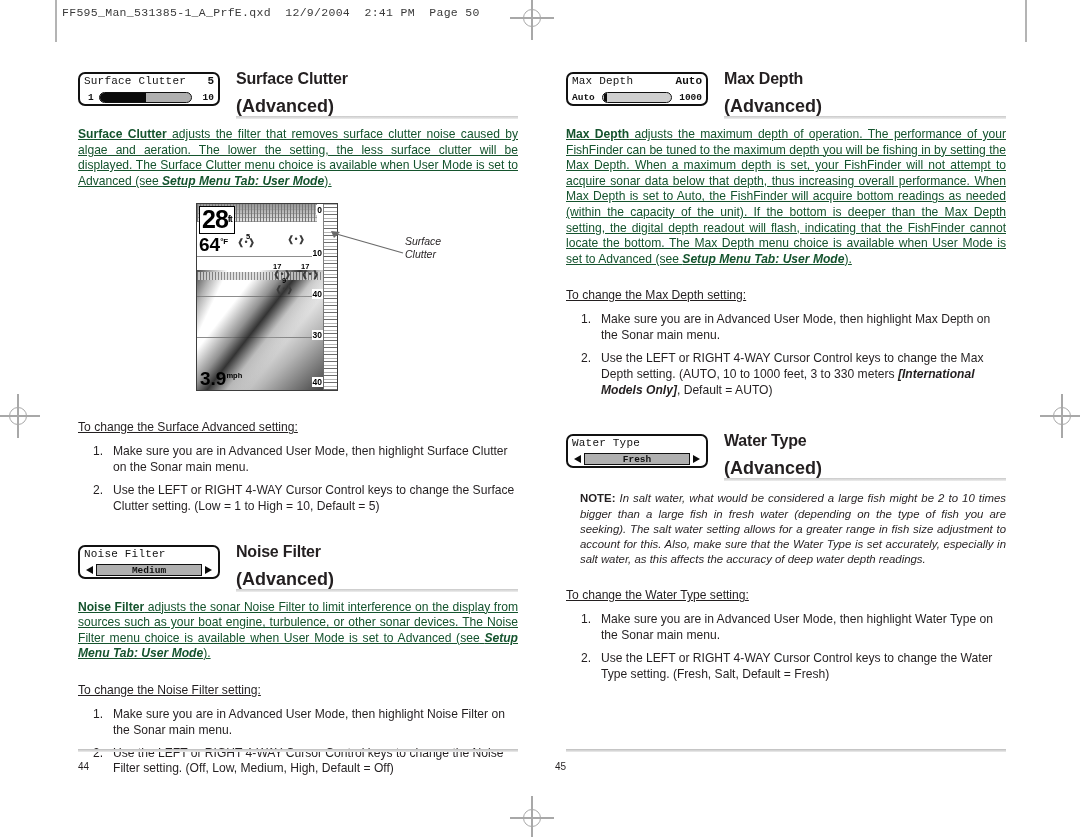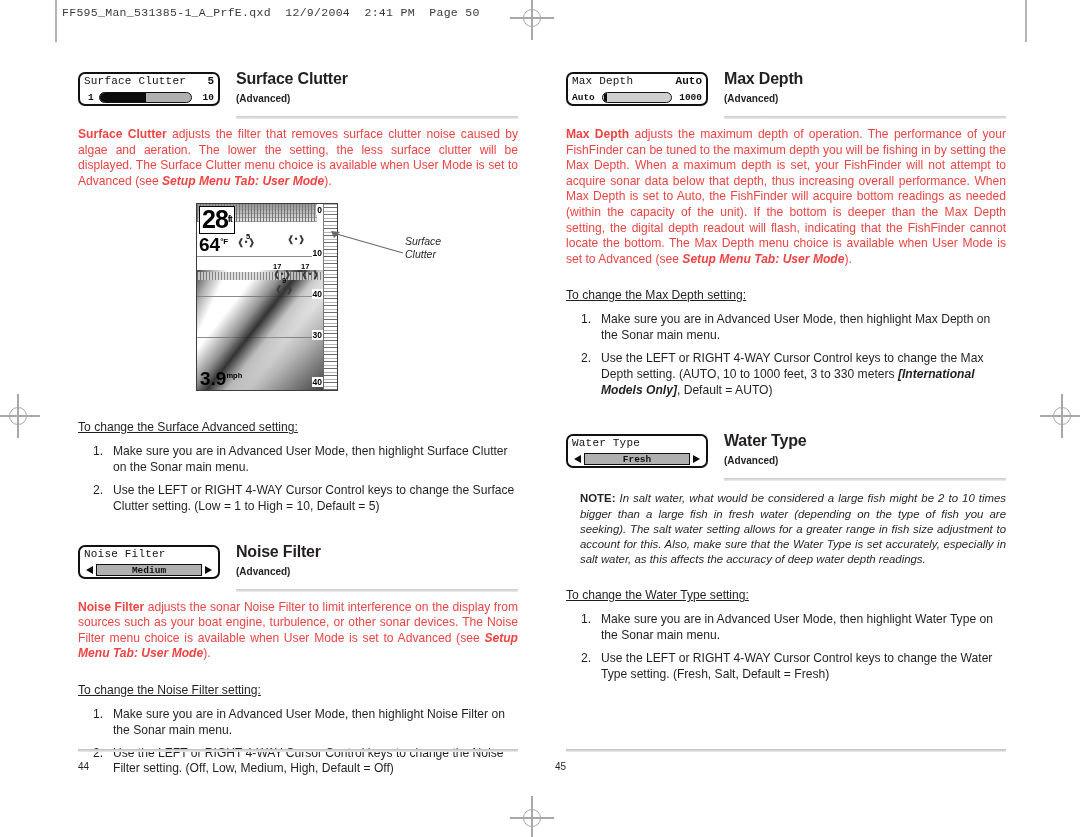--- a/index.html
+++ b/index.html
@@ -57,29 +57,29 @@
   .arrow-l{left:2px;border-right:7px solid #0b0b0b;}
   .arrow-r{right:2px;border-left:7px solid #0b0b0b;}
   .opt-box{
     position:absolute;left:12px;right:12px;top:0;height:12px;
     background:#b0b0b0;border:1.2px solid #111;box-sizing:border-box;
     font-size:9.5px;font-weight:bold;color:#111;text-align:center;line-height:11px;
   }
 
   .sec-titles{position:absolute;left:158px;top:-2px;right:0;}
   .sec-title{font-size:16px;font-weight:bold;color:#231f20;letter-spacing:-.2px;line-height:18px;}
-  .sec-sub{font-size:10px;font-weight:bold;color:#231f20;line-height:16px;margin-top:3px;}
+  .sec-sub{font-size:18px;font-weight:bold;color:#231f20;line-height:16px;margin-top:10px;}
   .sec-rule{
     position:absolute;left:158px;top:44px;right:0;height:3px;
     background:linear-gradient(to bottom,#c9c9c9,#eeeeee);
   }
 
   
   p.body{
-    font-size:12.1px;line-height:15.6px;text-align:justify;margin:9px 0 0 0;color:#ef4444;
+    font-size:12.1px;line-height:15.6px;text-align:justify;margin:9px 0 0 0;color:#14532d;text-decoration:underline;
   }
   p.note{
     font-size:11.4px;line-height:15.2px;text-align:justify;margin:11px 0 0 14px;
     font-style:italic;color:#231f20;
   }
   p.note b{font-style:normal;}
   .subhead{
     font-size:12.1px;line-height:16px;margin:20px 0 2px 0;color:#231f20;
     text-decoration:underline;display:inline-block;
   }

